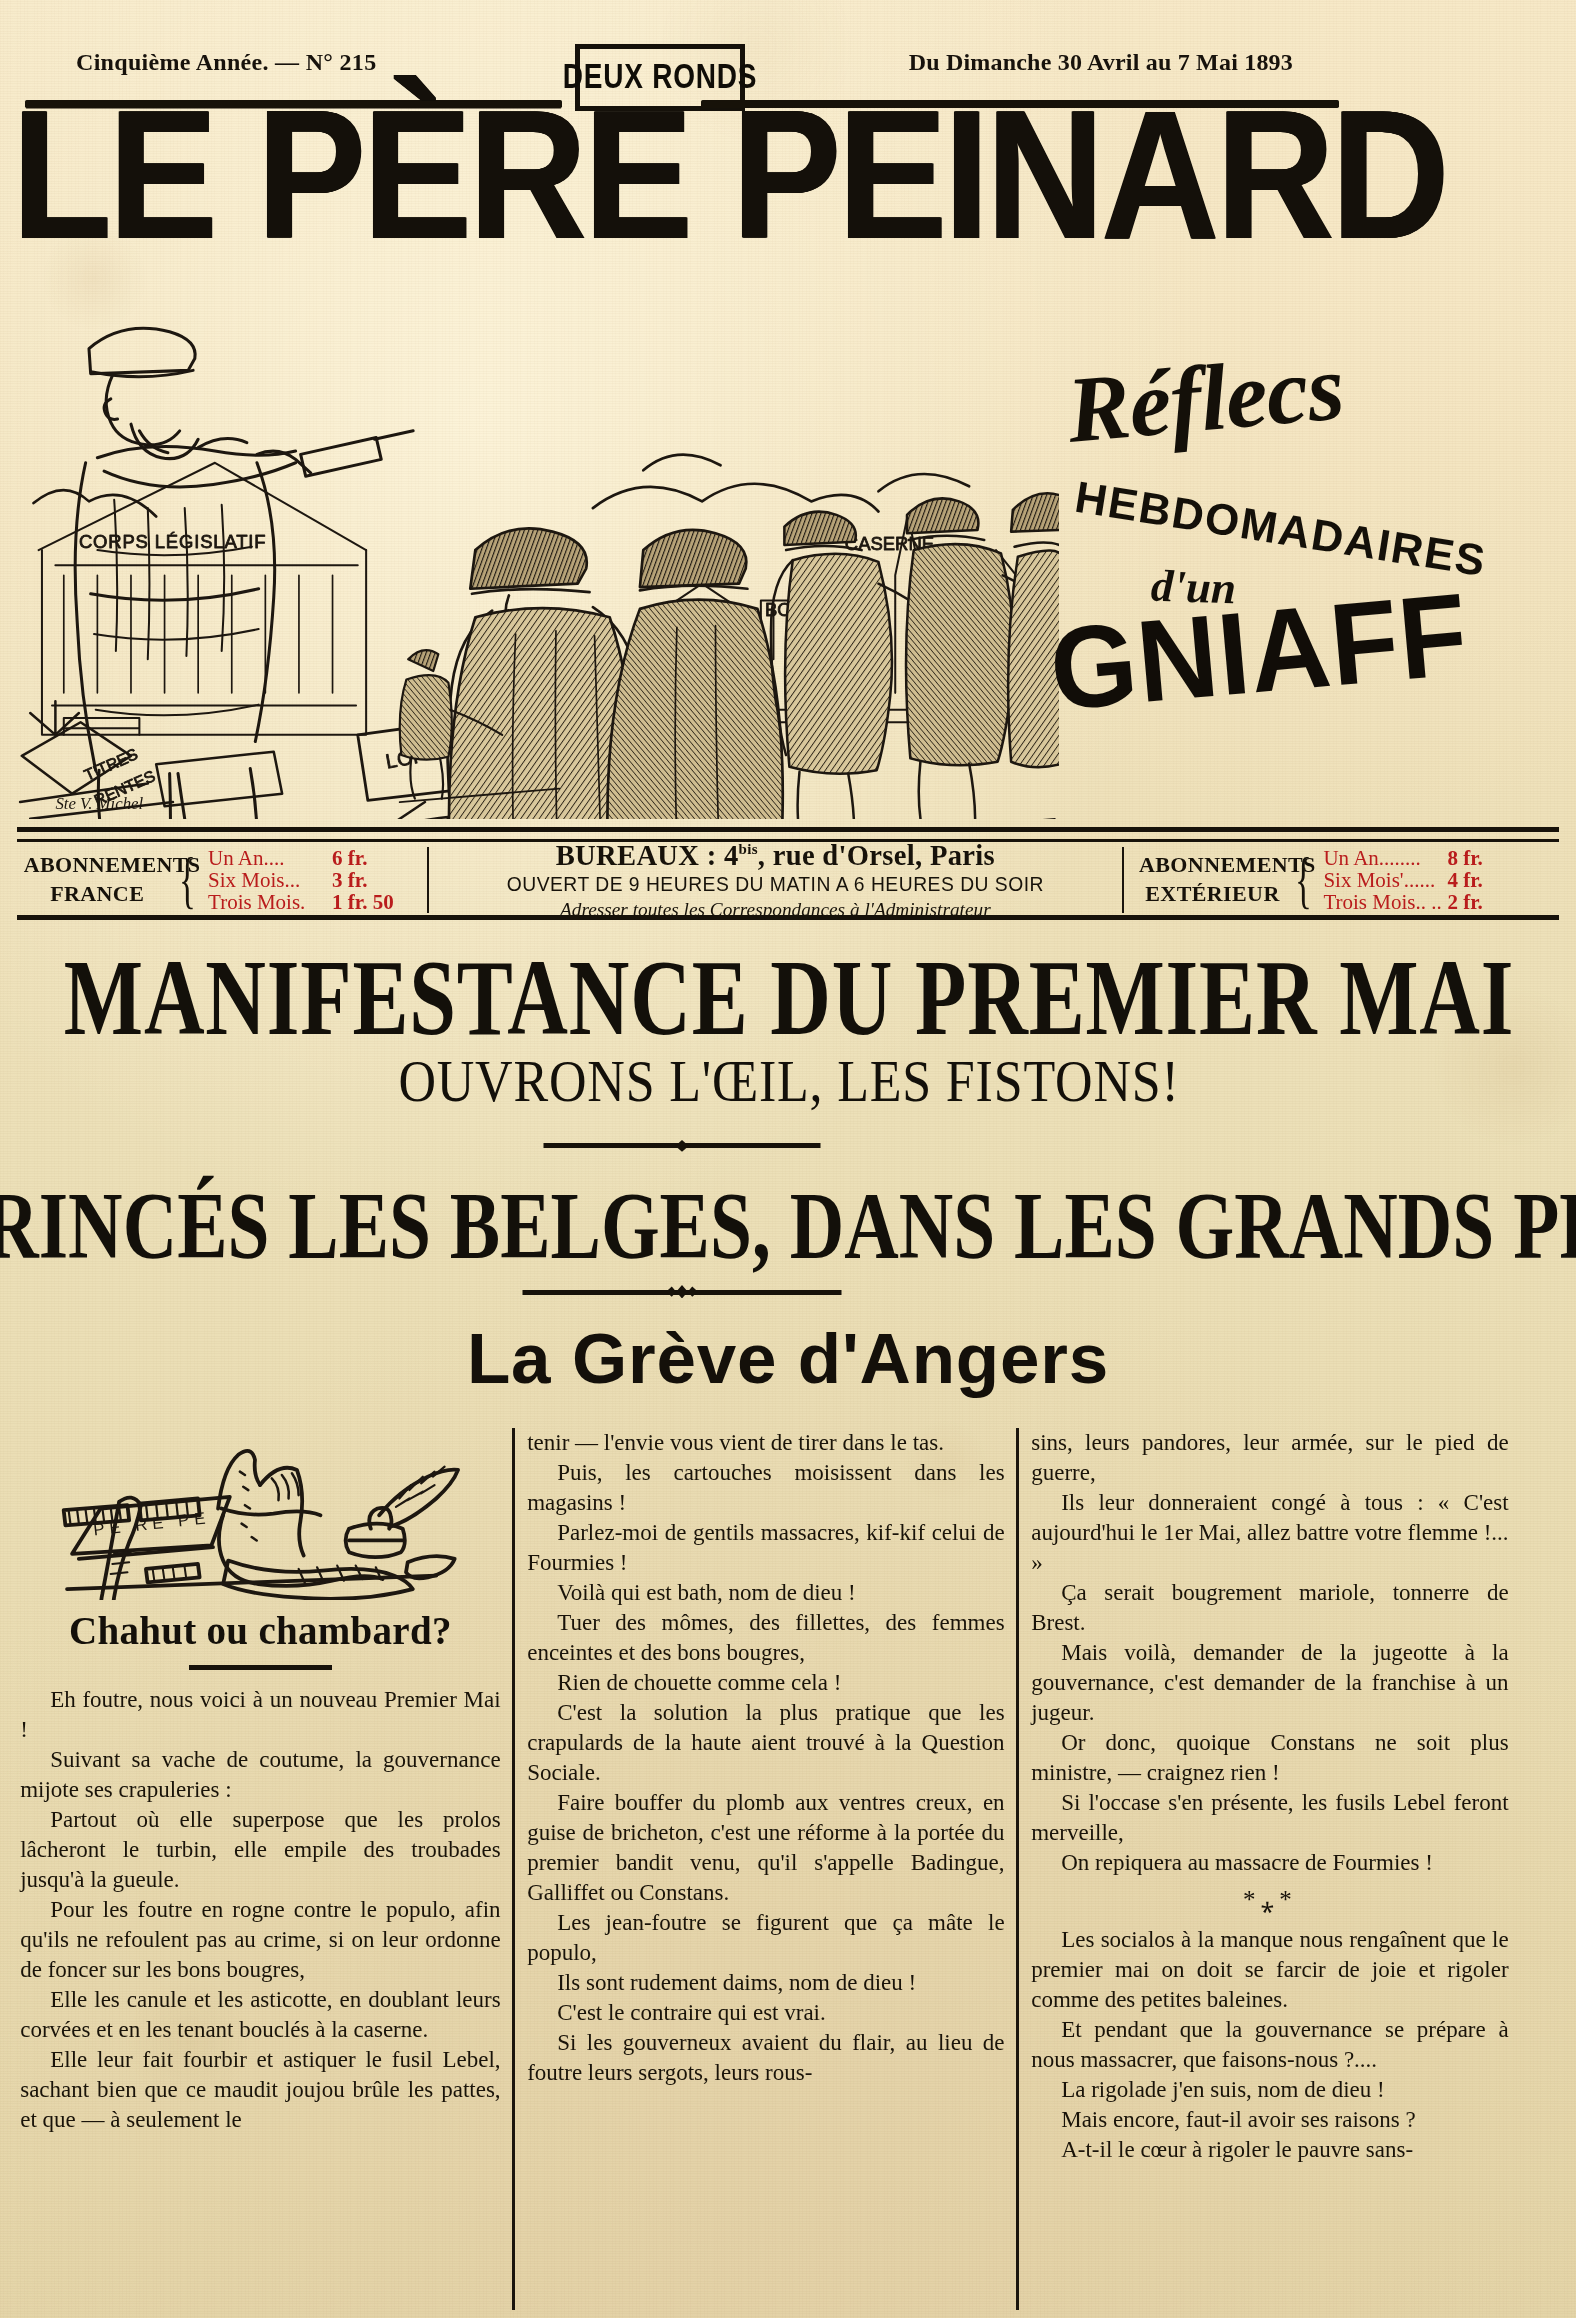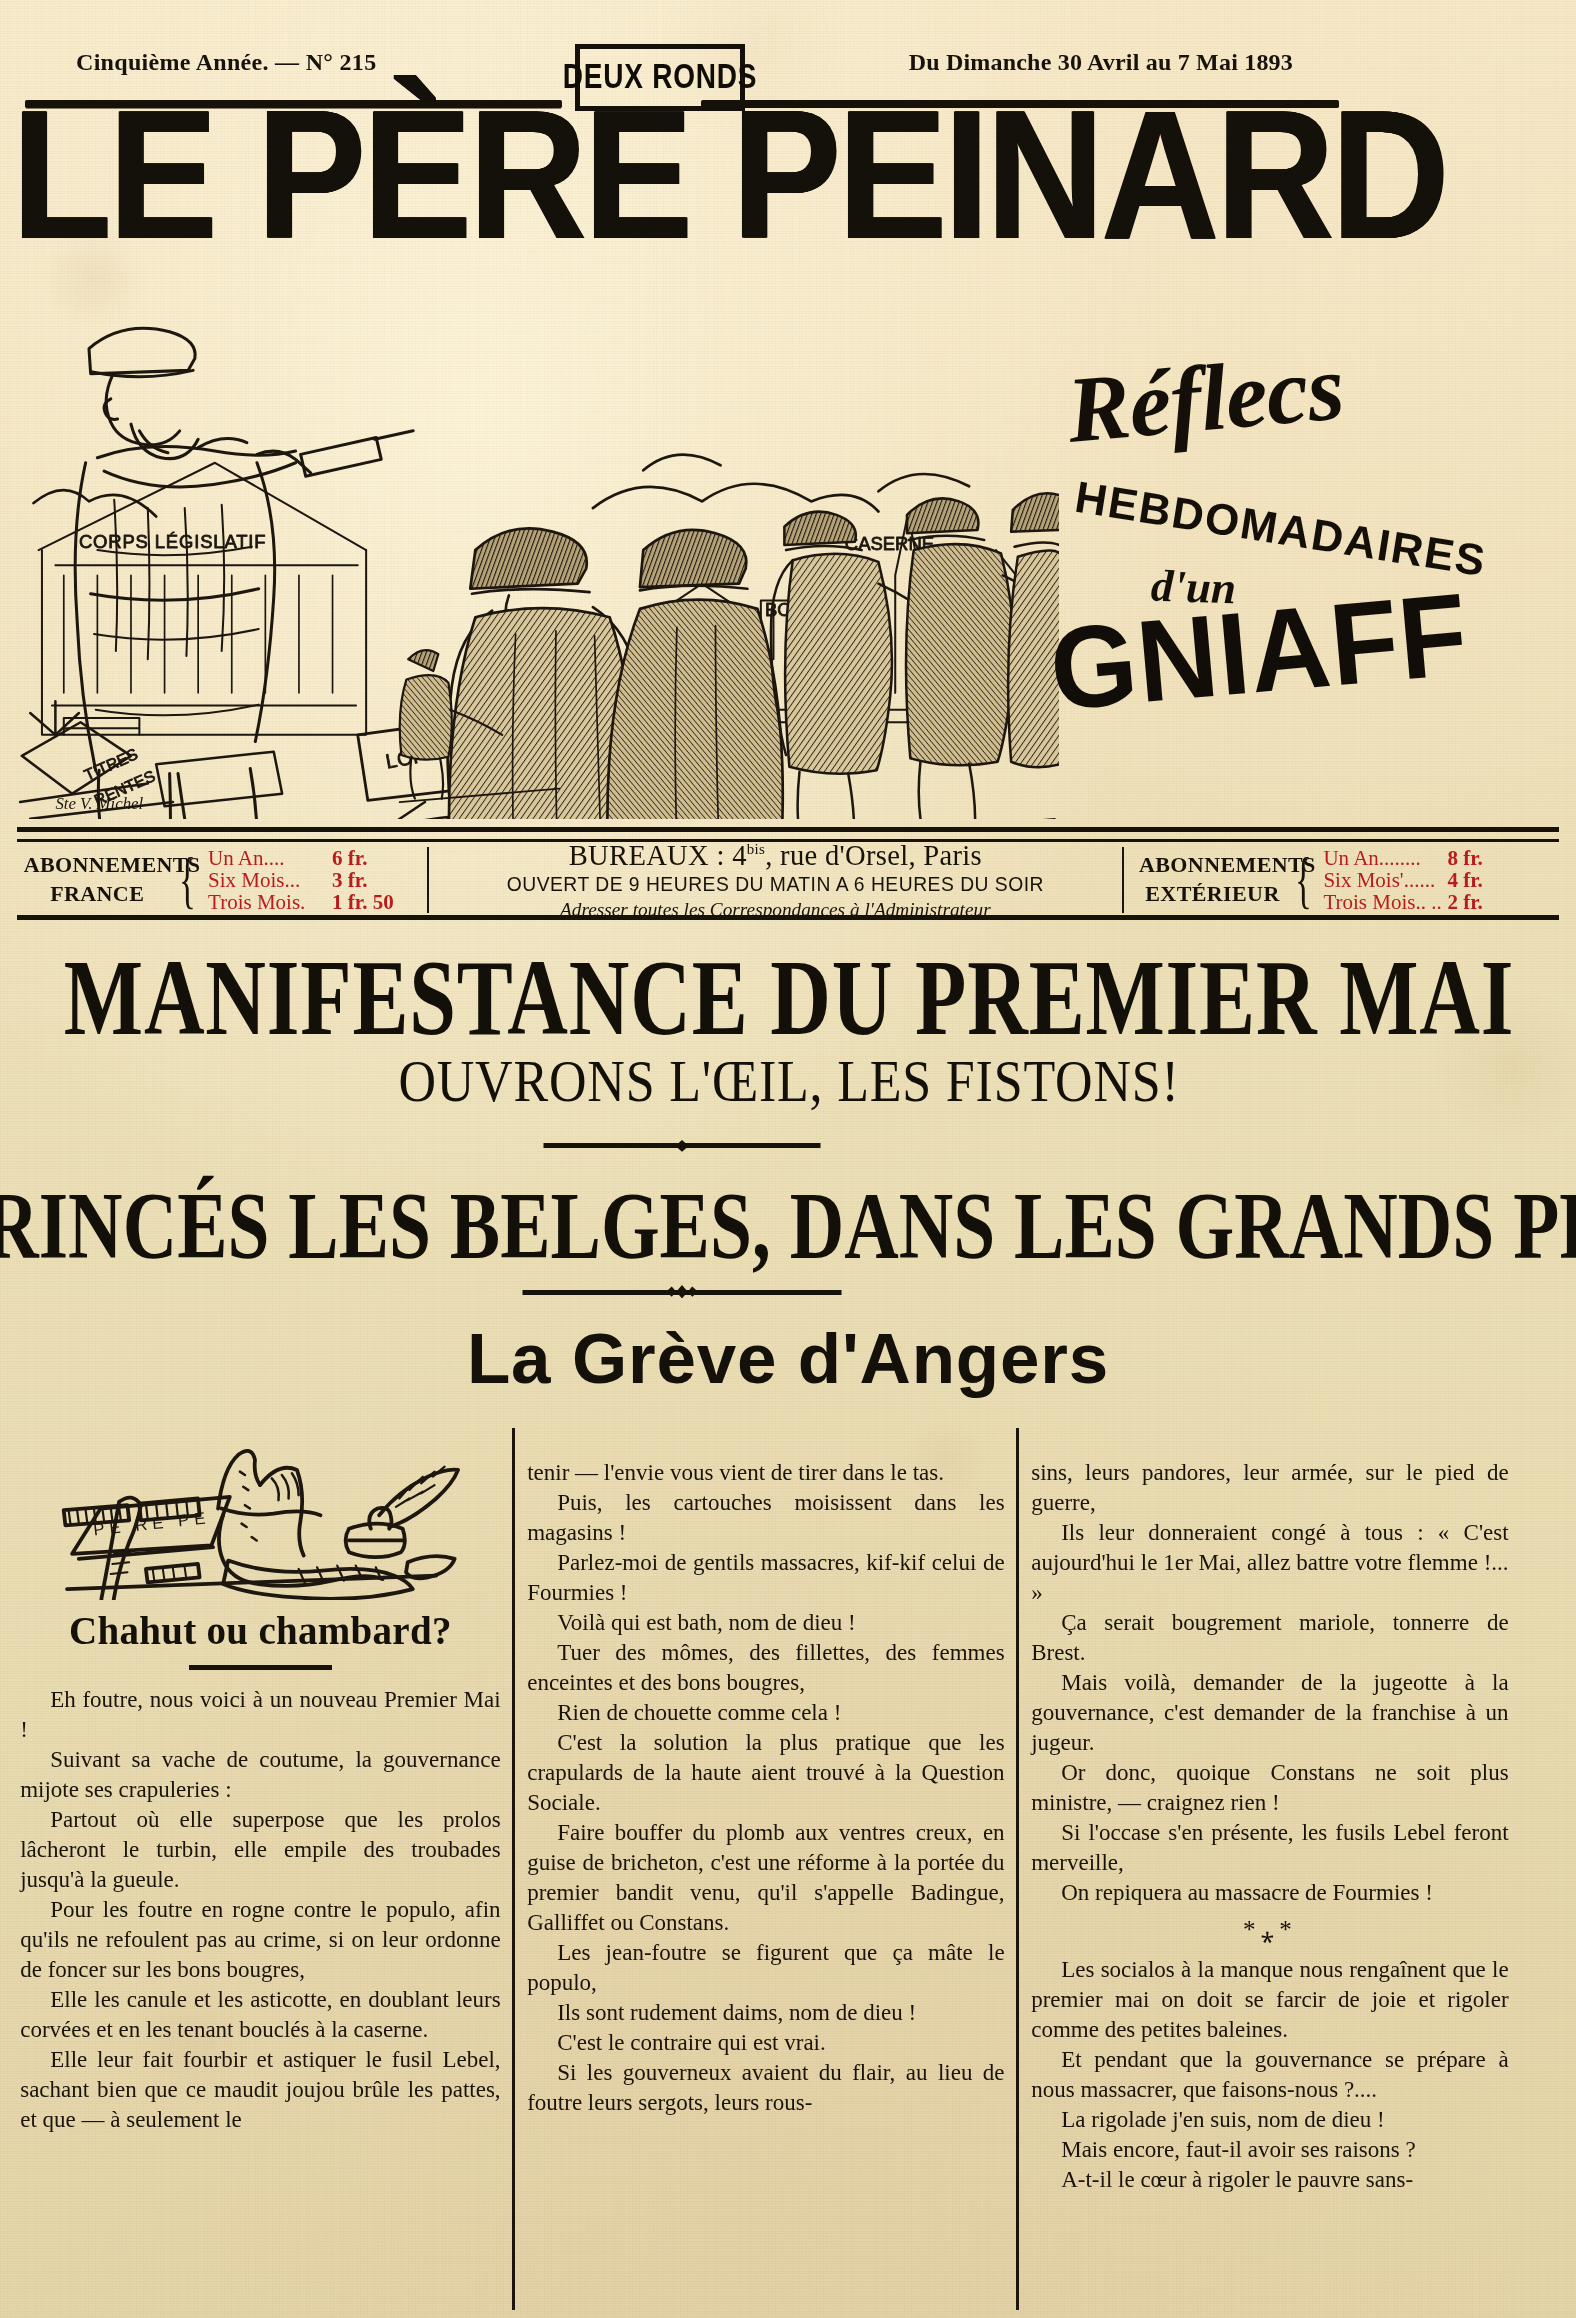--- a/index.html
+++ b/index.html
@@ -104,21 +104,21 @@
      border-left:2.5px solid #1a140c;border-right:2.5px solid #1a140c;}
   .sb-right{width:420px;padding-left:15px;}
   .sb-label{font-family:"Liberation Serif",serif;font-weight:700;font-size:22px;letter-spacing:0.4px;
      text-align:center;width:147px;line-height:28.6px;color:#17120a;}
   .brace{font-size:64px;line-height:34px;font-family:"Liberation Serif",serif;color:#17120a;margin:0 5px 0 1.7px;
      transform:scaleX(.55);display:inline-block;font-weight:400;}
   .sb-rates{font-size:21px;line-height:22px;font-family:"Liberation Serif",serif;color:#b91c1c;}
   .sb-rates div{display:flex;white-space:nowrap;}
   .rate-name{display:inline-block;width:124px;}
   .rate-val{font-weight:700;display:inline-block;width:64px;}
-  .sb-bureaux{font-family:"Liberation Serif",serif;font-weight:400;font-size:28.6px;letter-spacing:0.3px;color:#17120a;}
+  .sb-bureaux{font-family:"Liberation Serif",serif;font-weight:700;font-size:28.6px;letter-spacing:0.3px;color:#17120a;}
   .sb-bureaux sup{font-size:15px;}
   .sb-hours{font-family:"Liberation Sans",sans-serif;font-size:19.3px;letter-spacing:0.5px;color:#17120a;margin-top:2.5px;}
   .sb-addr{font-family:"Liberation Serif",serif;font-style:italic;font-size:19.3px;color:#17120a;margin-top:2.5px;}
 
   
   .hl1{
     position:absolute;left:10px;top:942px;width:1558px;text-align:center;
     font-family:"Liberation Serif",serif;font-weight:700;font-size:84px;line-height:87px;
     letter-spacing:0.8px;color:#13100a;white-space:nowrap;transform:scaleY(1.28);transform-origin:center top;
   }
@@ -147,21 +147,21 @@
   }
 
   
   .cols{position:absolute;left:8.4px;top:1428px;width:1562px;height:882px;display:flex;}
   .col{position:relative;width:504px;padding:0 11.8px;box-sizing:border-box;}
   .col + .col{border-left:3.4px solid #1b150d;}
   .col p{
     margin:0;font-family:"Liberation Serif",serif;font-size:23px;line-height:30px;
     text-align:justify;text-indent:30px;color:#191309;hyphens:none;
   }
-  .col p.noind{text-indent:0;margin-top:30px;}
+  .col p.noind{text-indent:0;}
   .vignette{width:100%;height:176px;position:relative;margin-bottom:5px;}
   .subhead{
     font-family:"Liberation Serif",serif;font-weight:700;font-size:39px;line-height:44px;
     text-align:center;color:#14100a;margin:3.4px 0 0 0;letter-spacing:0.3px;
   }
   .subrule{width:143px;height:5px;background:#17120a;margin:11.8px auto 15px auto;}
   .starsep{text-align:center;font-size:25px;letter-spacing:5px;color:#17120a;margin:13.4px 0 17px 0;line-height:17px;}
 </style>
 </head>
 <body>

